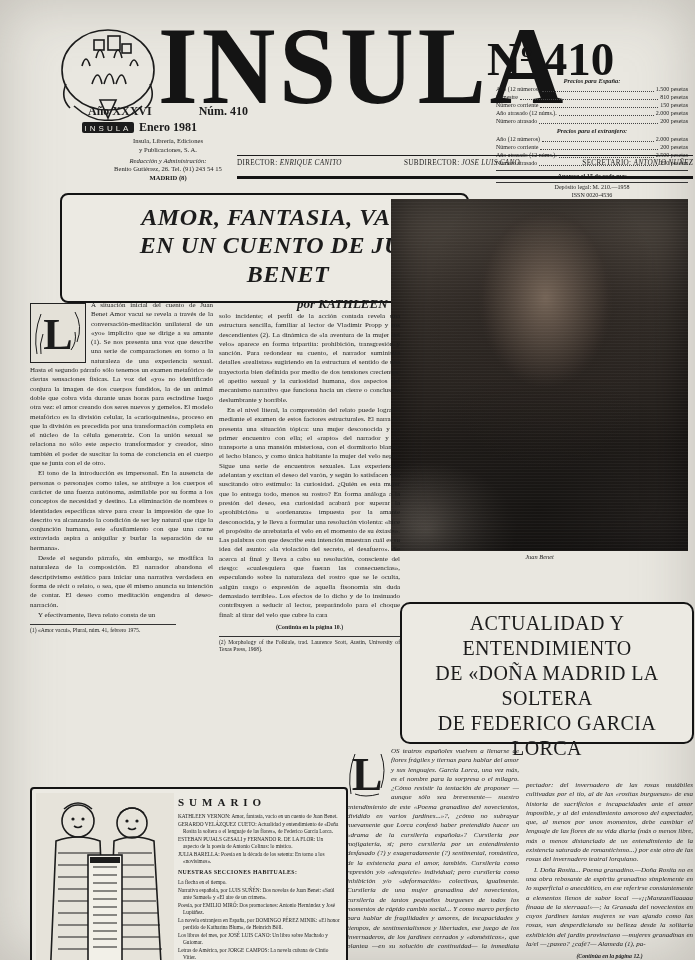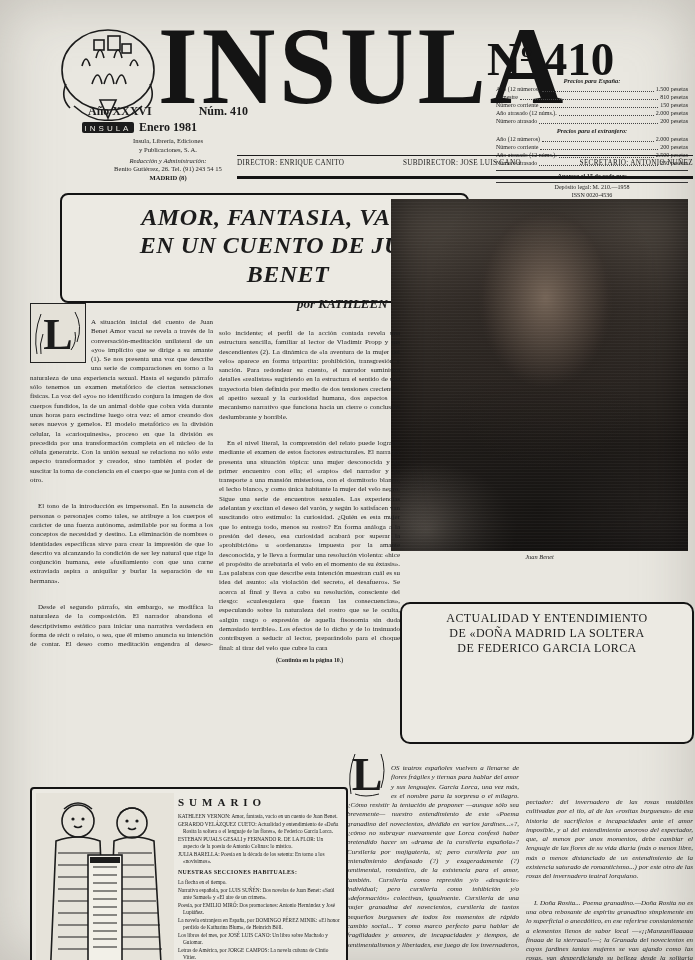--- a/index.html
+++ b/index.html
@@ -16,56 +16,56 @@
   #info-left{position:absolute;left:88px;top:104px;width:160px;text-align:center;line-height:1.25;}
   .il-row{display:flex;justify-content:space-between;font-weight:bold;font-size:12px;}
   .il-date{font-weight:bold;font-size:12px;margin:1px 0 2px;}
   .il-sm{font-size:6.6px;line-height:1.3;}
   .il-it{font-size:6.6px;font-style:italic;margin-top:3px;}
   #subtitle{position:absolute;left:237px;top:135px;width:456px;text-align:justify;text-align-last:justify;
             font-weight:bold;font-size:14.5px;letter-spacing:2px;white-space:nowrap;}
   #rule-thin{position:absolute;left:237px;top:155px;width:456px;height:1px;background:#1c1c1c;}
   #directors{position:absolute;left:237px;top:159px;width:456px;display:flex;justify-content:space-between;
              font-size:7.2px;letter-spacing:.3px;}
-  .dir-name{margin-top:15px;}
+  .dir-name{font-style:italic;margin-top:15px;}
   #rule-thick{position:absolute;left:237px;top:176px;width:456px;height:3px;background:#141414;}
   
   #prices{position:absolute;left:496px;top:76px;width:192px;font-size:6px;line-height:1.32;}
   .p-head{font-style:italic;font-weight:bold;text-align:center;font-size:6.4px;margin:1px 0;}
   .p-row{display:flex;white-space:nowrap;}
   .p-lead{flex:1;border-bottom:1px dotted #444;margin:0 2px 2px;}
   .p-center{text-align:center;font-weight:bold;font-size:6.2px;border-top:1px solid #333;margin-top:2px;padding-top:1px;}
   .p-legal{text-align:center;font-size:6px;border-top:1px solid #333;margin-top:2px;padding-top:1px;}
   
   #a1-box{position:absolute;left:60px;top:193px;width:358px;height:106px;border:2.5px solid #141414;border-radius:8px;
           background:#eceae3;padding-left:47px;}
   .a1-t{font-style:italic;font-weight:bold;text-align:center;font-size:24px;line-height:1.18;letter-spacing:.5px;margin-top:8px;}
   .a1-by{font-style:italic;font-weight:bold;text-align:right;font-size:13px;margin:8px 22px 0 0;}
   .col{position:absolute;font-size:7px;line-height:1.33;text-align:justify;overflow:hidden;}
-  .col p{margin:17px 0 1px;text-indent:8px;}
+  .col p{margin:0 0 1px;text-indent:8px;}
   .col p.noindent{text-indent:0;}
   #a1-c1{left:30px;top:301px;width:183px;height:346px;}
   #a1-c2{left:219px;top:312px;width:181px;height:352px;}
   .dropcap1{float:left;width:54px;height:58px;border:1.5px solid #222;margin:2px 5px 2px 0;position:relative;background:#e4e1d8;}
   .dropcap1 .dc-letter{position:absolute;left:0;right:0;top:2px;text-align:center;font-size:44px;font-weight:bold;font-family:"Liberation Serif",serif;}
   .fnote{font-size:5.6px;line-height:1.3;margin-top:4px;border-top:1px solid #333;padding-top:2px;width:80%;}
   .continua{text-align:center;font-size:5.8px;font-weight:bold;margin-top:4px;}
   
   #photo{position:absolute;left:391px;top:199px;width:297px;height:352px;background:
       radial-gradient(90px 120px at 52% 28%, rgba(128,110,95,.85), rgba(60,50,44,.2) 70%, transparent 75%),
       radial-gradient(150px 190px at 52% 34%, rgba(40,34,30,.9), transparent 80%),
       radial-gradient(200px 160px at 50% 88%, rgba(22,20,18,.95), transparent 85%),
       radial-gradient(120px 90px at 12% 94%, rgba(170,160,148,.5), transparent 75%),
       linear-gradient(180deg,#4d463f 0%,#332d28 30%,#201c19 70%,#262220 100%);
       box-shadow:inset 0 0 40px rgba(0,0,0,.6);}
   #photo .halftone{position:absolute;inset:0;background:repeating-linear-gradient(0deg,rgba(255,255,255,.035) 0 1px,transparent 1px 3px);}
   #photo-caption{position:absolute;left:391px;top:553px;width:297px;text-align:center;font-style:italic;font-size:6.4px;}
   
   #a2-box{position:absolute;left:400px;top:602px;width:290px;height:138px;border:2.5px solid #141414;border-radius:10px;background:#eceae3;}
-  .a2-t{text-align:center;font-size:12px;line-height:1.25;letter-spacing:.4px;margin-top:7px;font-weight:normal;}
+  .a2-t{text-align:center;font-size:20px;line-height:1.25;letter-spacing:.4px;margin-top:7px;font-weight:normal;}
   .a2-by{font-style:italic;font-weight:bold;text-align:right;font-size:11.5px;margin:6px 16px 0 0;}
   #a2-c1{left:347px;top:747px;width:172px;height:205px;font-style:italic;}
   #a2-c2{left:526px;top:781px;width:167px;height:207px;font-style:italic;}
   .dropcap2{float:left;width:40px;height:50px;margin:1px 4px 1px 0;position:relative;}
   .dropcap2 .dc-letter{position:absolute;left:0;right:0;top:-4px;text-align:center;font-size:46px;font-weight:bold;font-style:normal;}
   .fnote2{font-style:normal;font-size:5.2px;line-height:1.3;margin-top:3px;border-top:1px solid #333;padding-top:2px;}
   
   #sumario{position:absolute;left:30px;top:748px;width:314px;height:208px;border:2.5px solid #141414;border-radius:4px;background:#eceae3;overflow:hidden;margin-top:39px;}
   #sum-illu{position:absolute;left:4px;top:4px;width:138px;height:196px;}
   #sum-body{position:absolute;left:146px;top:5px;right:6px;font-size:5.3px;line-height:1.38;}

